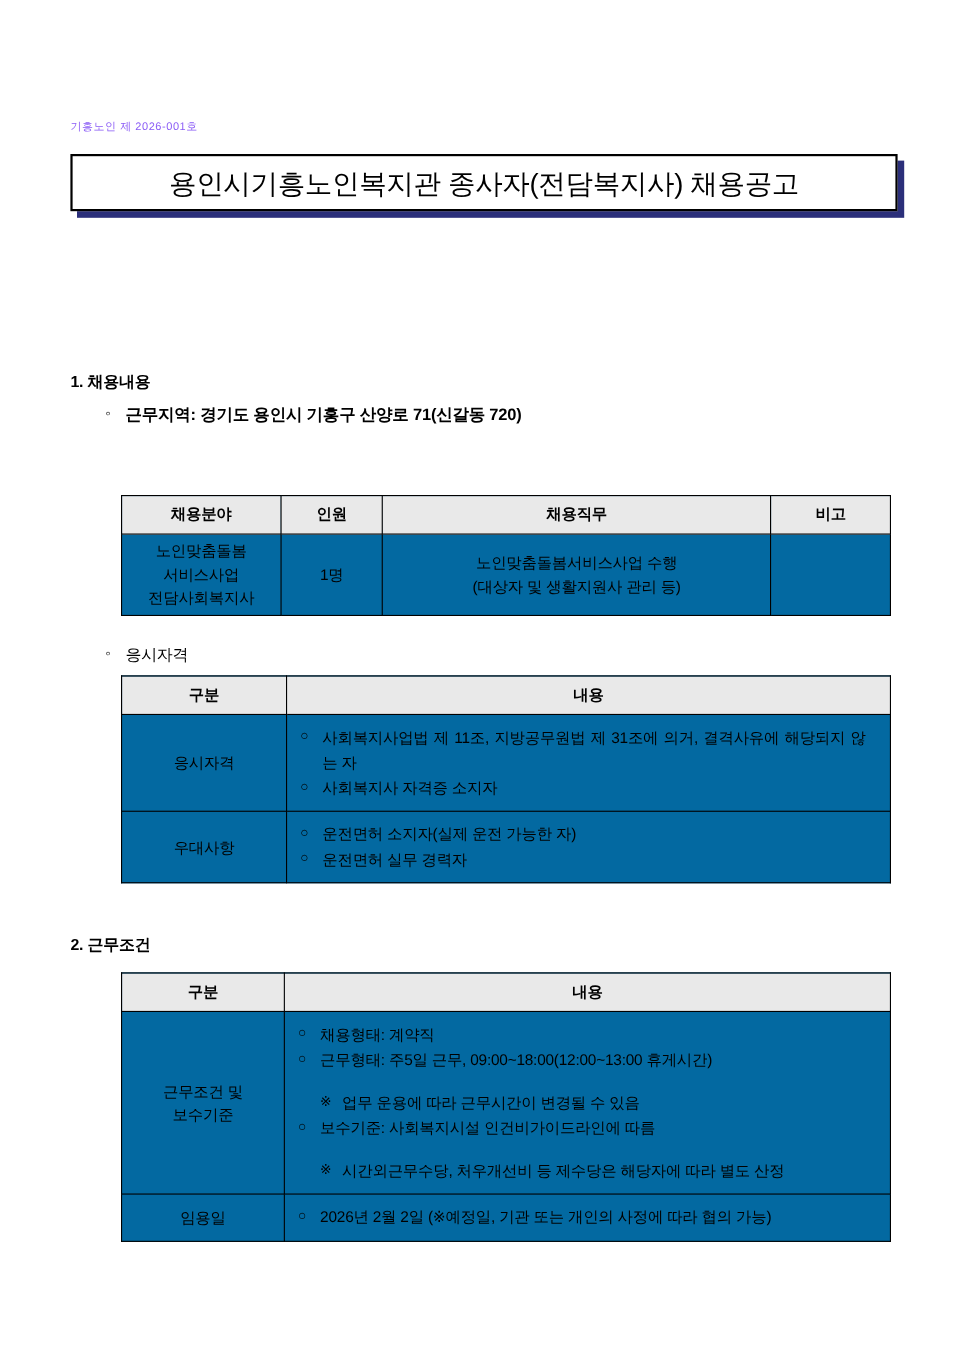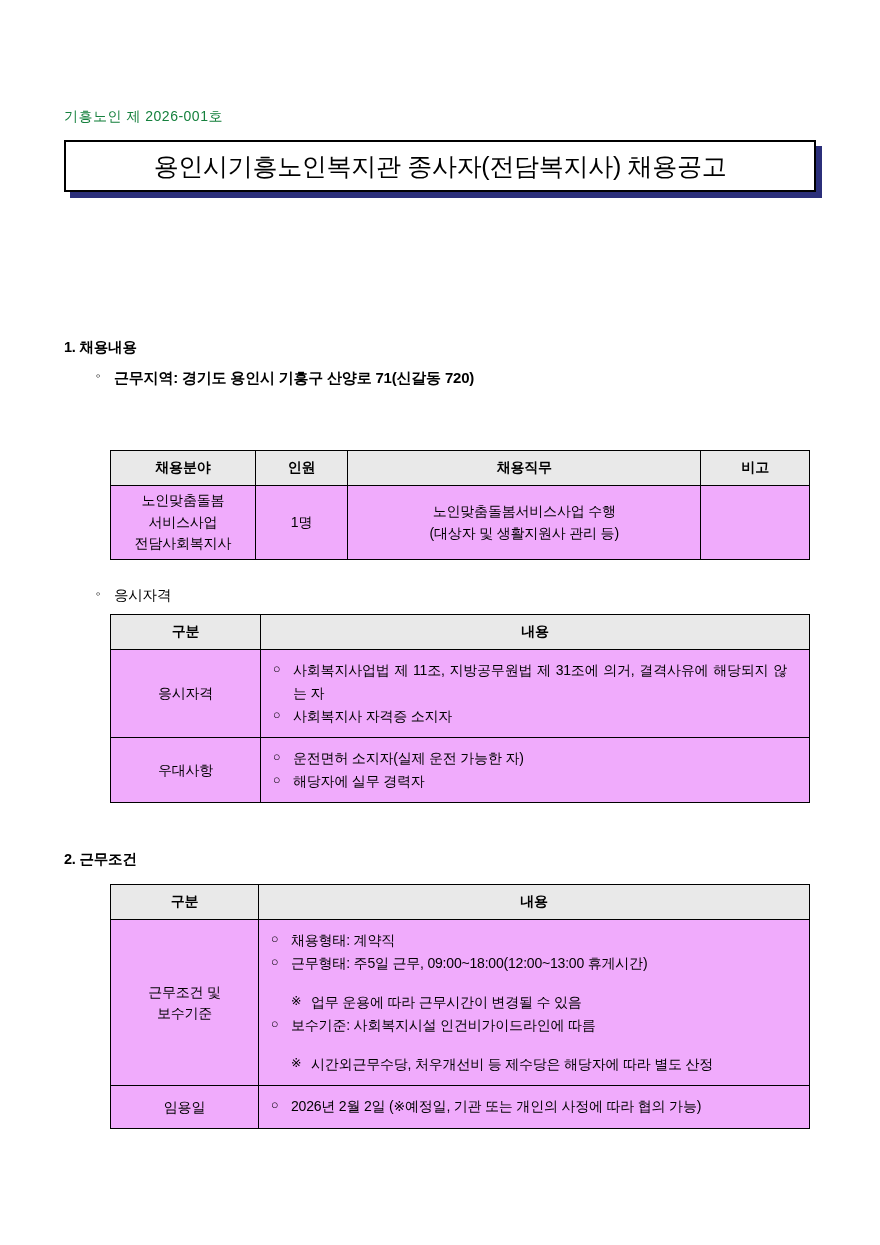--- a/index.html
+++ b/index.html
@@ -19,23 +19,23 @@
     position: relative;
     width: 880px;
     height: 1245px;
     padding: 0;
     box-sizing: border-box;
   }
   .doc-number {
     position: absolute;
     left: 64px;
     top: 108px;
-    font-size: 14px;
+    font-size: 10px;
     letter-spacing: 0.5px;
-    color: #15803d;
+    color: #8b5cf6;
   }
   .title-wrap {
     position: absolute;
     left: 64px;
     top: 140px;
     width: 752px;
   }
   .title-box {
     position: relative;
     border: 2px solid #000;
@@ -119,21 +119,21 @@
     top: 0;
     font-size: 13px;
   }
   #bul-eligibility { top: 586px; }
 
   table.doc-table {
     position: absolute;
     border-collapse: collapse;
     font-size: 14px;
     letter-spacing: -0.2px;
-    background: #f0abfc;
+    background: #0369a1;
   }
   table.doc-table th,
   table.doc-table td {
     border: 1px solid #000;
     padding: 4px 8px;
     vertical-align: middle;
   }
   table.doc-table thead th {
     background: #e9e9e9;
     font-weight: bold;
@@ -279,21 +279,21 @@
             </div>
         </td>
       </tr>
       <tr>
         <td class="k">우대사항</td>
         <td class="v">
           <div class="o-item">
               <span class="cont">운전면허 소지자(실제 운전 가능한 자)</span>
             </div>
           <div class="o-item">
-              <span class="cont">해당자에 실무 경력자</span>
+              <span class="cont">운전면허 실무 경력자</span>
             </div>
         </td>
       </tr>
     </tbody>
   </table>
 
   <div class="section-heading" id="sec2">2. 근무조건</div>
 
   <table class="doc-table kv-table" id="table-condition">
     <thead>

